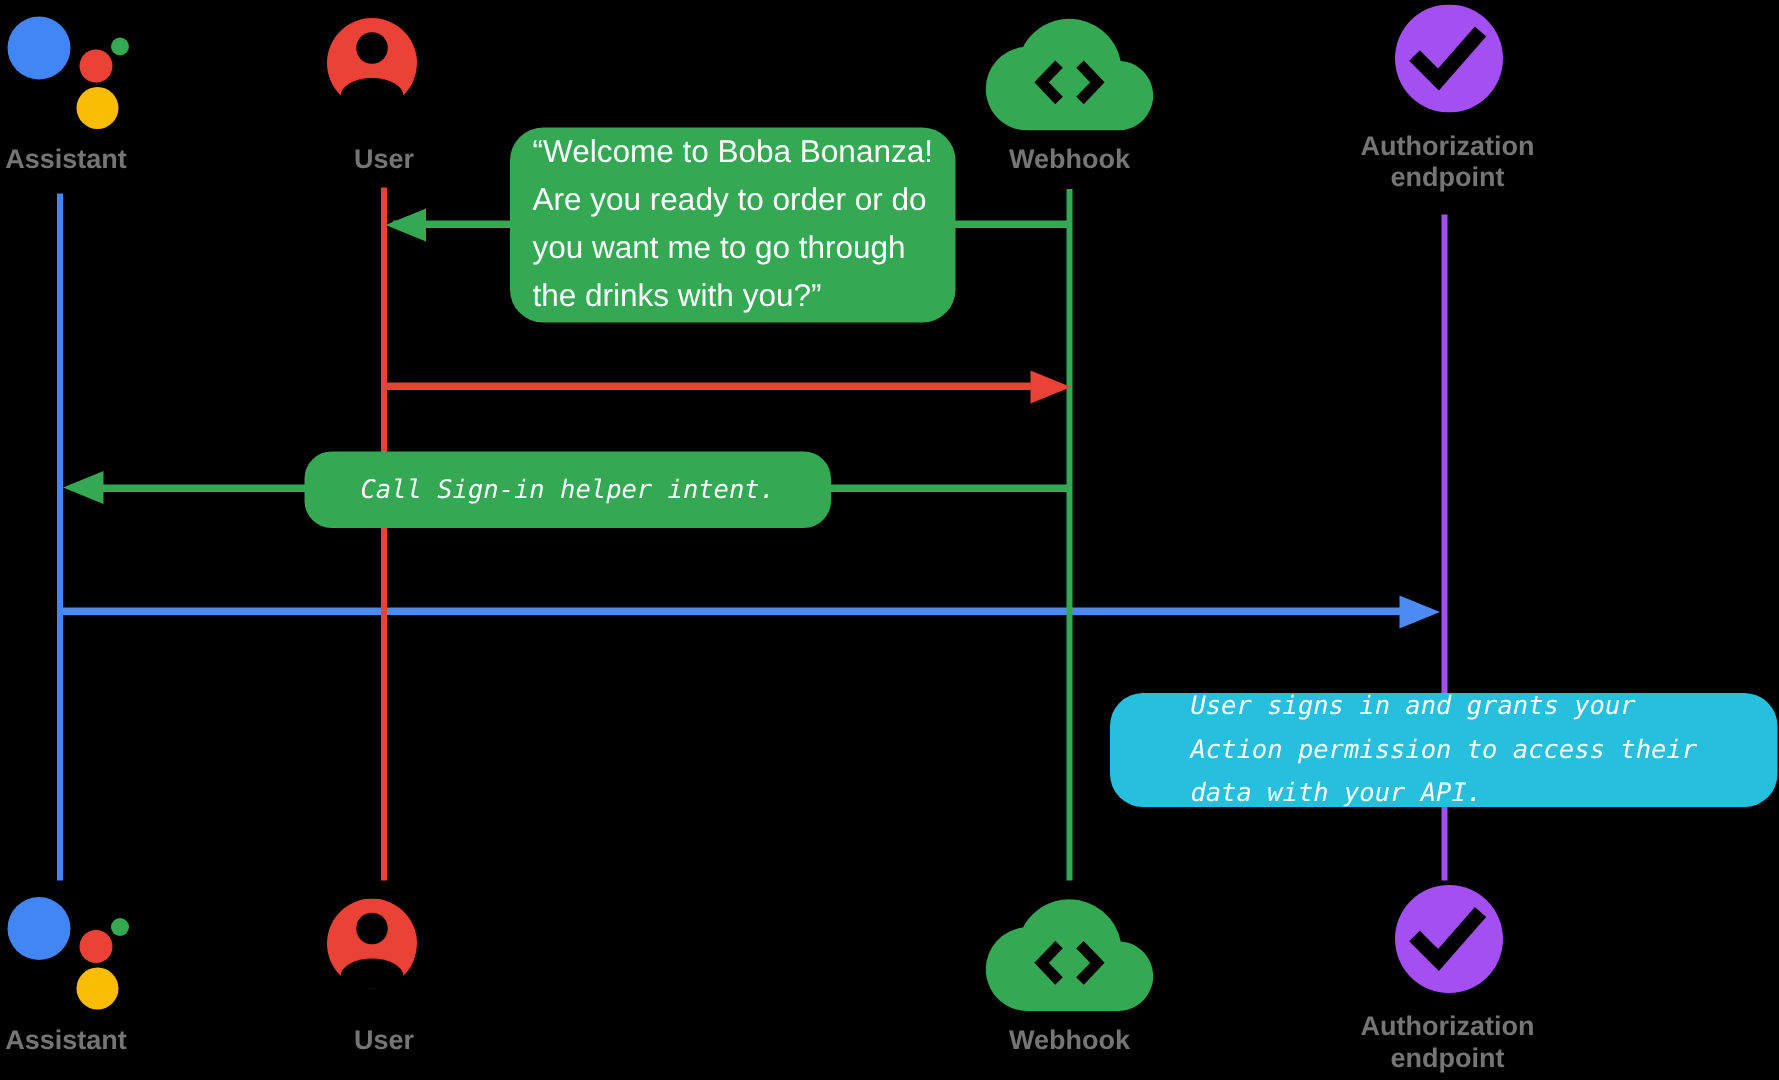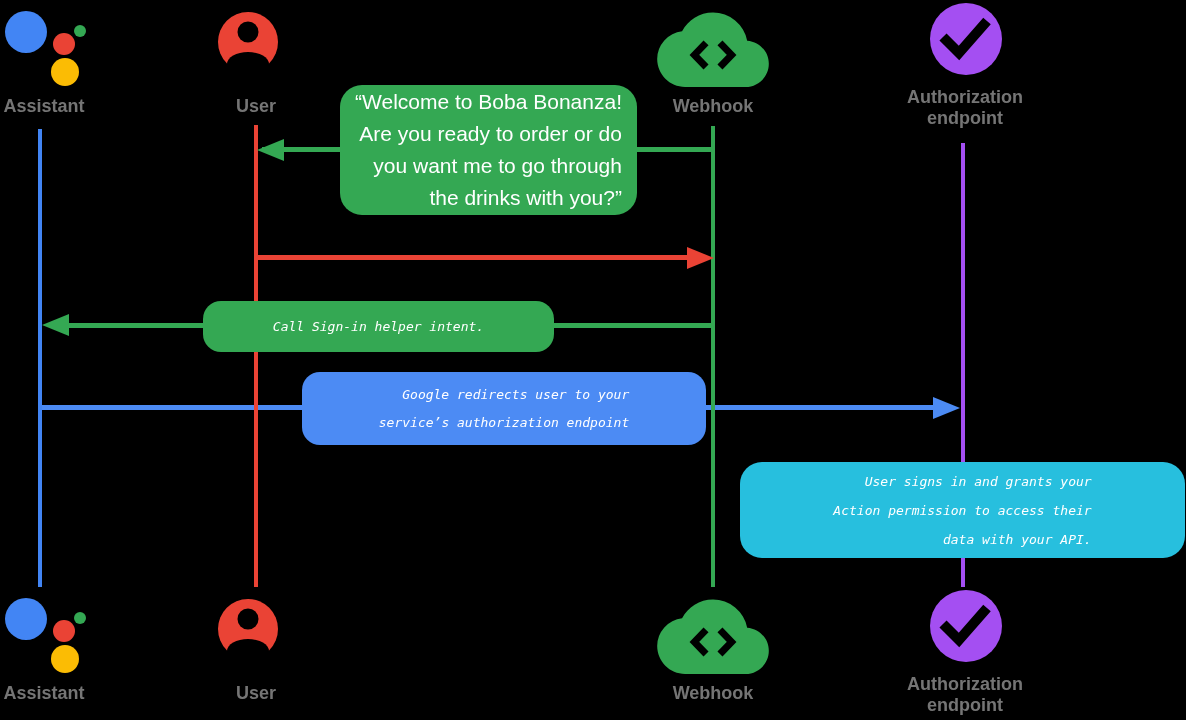--- a/index.html
+++ b/index.html
@@ -5,24 +5,24 @@
   html,body{margin:0;padding:0;background:#000;}
   .stage{position:relative;width:1186px;height:720px;background:#000;overflow:hidden;
          font-family:"Liberation Sans",sans-serif;}
   .vline{position:absolute;width:4px;}
   .hline{position:absolute;height:5px;}
   .head-left{position:absolute;width:0;height:0;border-top:11px solid transparent;
              border-bottom:11px solid transparent;border-right:27px solid #000;}
   .head-right{position:absolute;width:0;height:0;border-top:11px solid transparent;
               border-bottom:11px solid transparent;border-left:27px solid #000;}
   .bubble{position:absolute;display:flex;align-items:center;justify-content:center;
-          text-align:right;color:#fff;white-space:pre-line;box-sizing:border-box;}
+          text-align:left;color:#fff;white-space:pre-line;box-sizing:border-box;}
   .speech{font-family:"Liberation Sans",sans-serif;font-size:21px;line-height:32px;font-weight:400;}
   .code{font-family:"DejaVu Sans Mono","Liberation Mono",monospace;font-style:italic;
-        font-size:13px;line-height:28px;}
+        font-size:17px;line-height:28px;}
   .actor-row{position:absolute;left:0;width:1090px;height:133px;}
   .actor-label{position:absolute;font-weight:700;font-size:18px;line-height:21px;
                color:#757575;text-align:center;white-space:pre-line;}
   .icon{position:absolute;}
 </style>
 </head>
 <body>
 
 <div class="stage">
 
@@ -46,26 +46,22 @@
 Are you ready to order or do
 you want me to go through
 the drinks with you?”</span>
   </div>
 
 
   <div class="bubble code" style="left:203px;top:301px;width:351px;height:51px;border-radius:18px;background:#34A853">
     <span>Call Sign-in helper intent.</span>
   </div>
 
-  <div class="bubble code" style="left:302px;top:372px;width:404px;height:73px;border-radius:18px;background:#4C8BF4">
-    <span>Google redirects user to your
-service’s authorization endpoint</span>
-  </div>
 
-  <div class="bubble code" style="left:740px;top:462px;width:445px;height:96px;border-radius:22px;background:#27BFDE;line-height:29px">
+  <div class="bubble code" style="left:740px;top:462px;width:445px;height:76px;border-radius:22px;background:#27BFDE;line-height:29px">
     <span>User signs in and grants your
 Action permission to access their
 data with your API.</span>
   </div>
 
   <div class="actor-row" style="top:0">
     <svg class="icon" style="left:0;top:0" width="96" height="92" viewBox="0 0 96 92">
       <circle cx="26" cy="32" r="21" fill="#4285F4"></circle>
       <circle cx="80" cy="31" r="6" fill="#34A853"></circle>
       <circle cx="64" cy="44" r="11" fill="#EA4335"></circle>

